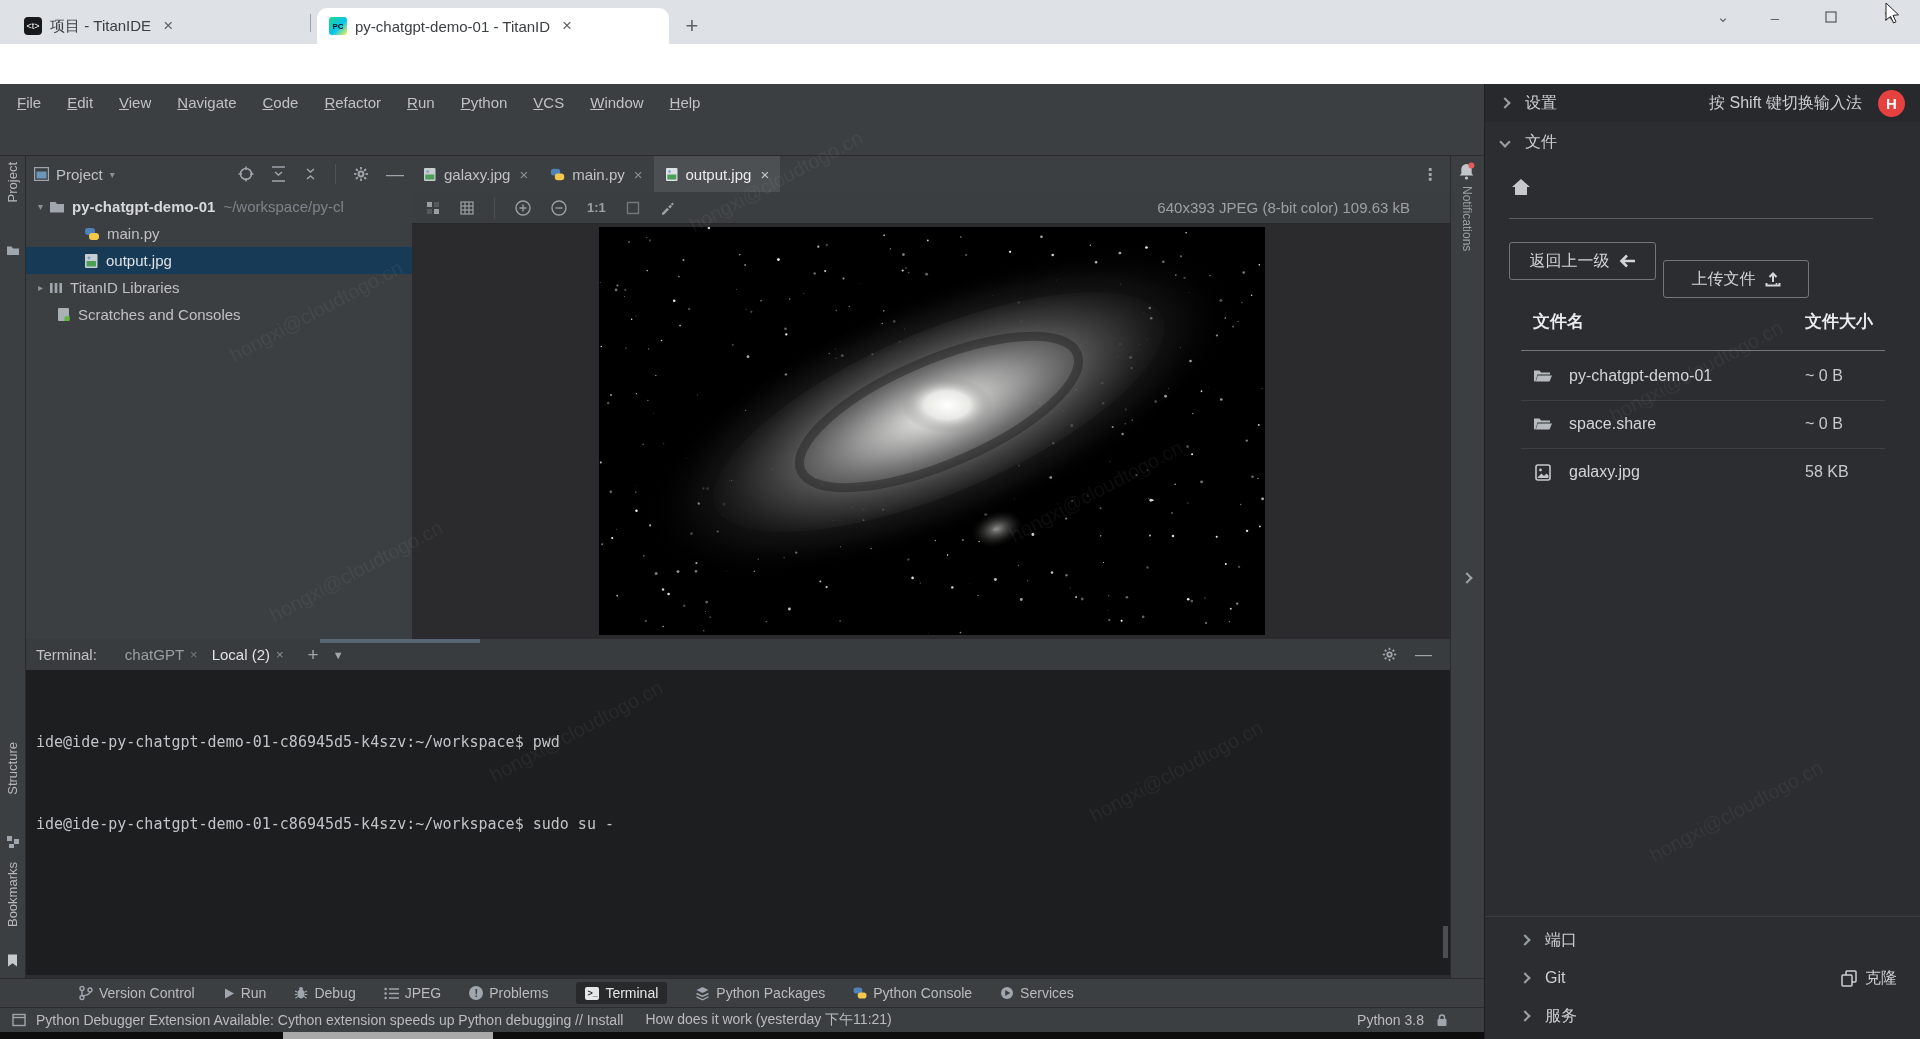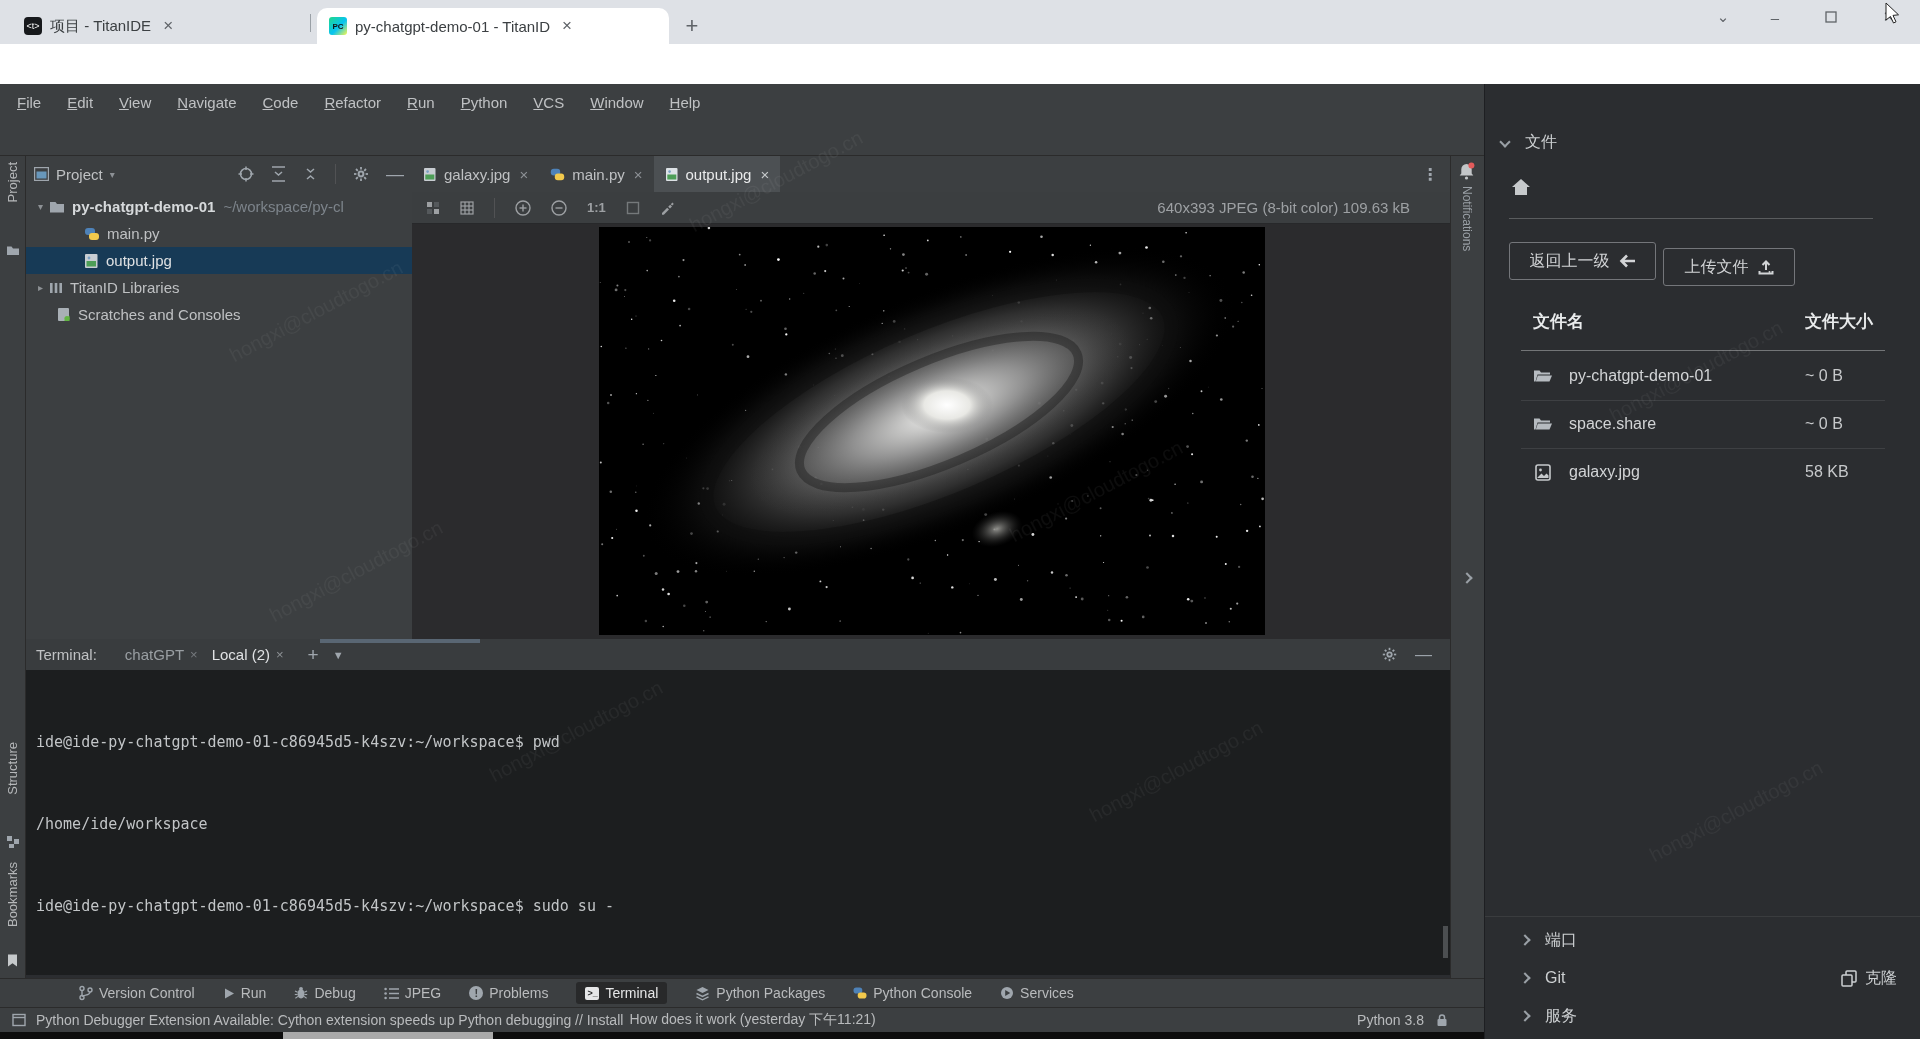--- a/index.html
+++ b/index.html
@@ -843,21 +843,20 @@
               <line x1="10.6" y1="4.4" x2="12.2" y2="2.8"></line>
             </g>
             <circle cx="7.5" cy="7.5" r="3.1" fill="#9fa6ad"></circle>
             <circle cx="7.5" cy="7.5" r="1.3" fill="#393c3e"></circle>
           </svg>
         <span style="color:#9fa6ad;font-size:17px">—</span>
       </div>
     </div>
     <div class="termbody">
       <div>ide@ide-py-chatgpt-demo-01-c86945d5-k4szv:~/workspace$ pwd</div>
-      <div>/home/ide/workspace</div>
       <div>ide@ide-py-chatgpt-demo-01-c86945d5-k4szv:~/workspace$ sudo su -</div>
       
       
       
       
       
       
       
       
     </div>
@@ -941,50 +940,56 @@
       <span>Services</span>
     </div>
   </div>
 
   <div class="r statbar">
     <svg style="margin-left:12px" width="14" height="14">
         <rect x="1" y="1.5" width="12" height="11" fill="none" stroke="#9fa6ad" stroke-width="1.4"></rect>
         <line x1="1" y1="4.5" x2="13" y2="4.5" stroke="#9fa6ad" stroke-width="1.4"></line>
       </svg>
     <span style="margin-left:10px">Python Debugger Extension Available: Cython extension speeds up Python debugging // Install</span>
-    <span style="margin-left:6px">How does it work (yesterday 下午11:21)</span>
+    <span style="margin-left:22px">How does it work (yesterday 下午11:21)</span>
     <div style="margin-left:auto;display:flex;align-items:center;gap:12px;padding-right:36px">
       <span>Python 3.8</span>
       <svg width="12" height="14">
           <rect x="1.5" y="6" width="9" height="7" rx="1" fill="#9fa6ad"></rect>
           <path d="M3.5 6 V4.5 a2.5 2.5 0 0 1 5 0 V6" fill="none" stroke="#9fa6ad" stroke-width="1.5"></path>
         </svg>
     </div>
   </div>
   <div class="r blackstrip"></div>
   <div class="r graybar"></div>
 
   <div class="r rpanel">
+    <div class="r flex" style="left:0;top:0;width:436px;height:38px;background:#27292c;padding:0 16px">
+      <span class="chev right"></span>
+      <span class="rph" style="margin-left:16px">设置</span>
+      <span style="margin-left:auto;margin-right:16px;font-size:16px;color:#cdd0d2">按 Shift 键切换输入法</span>
+      <span style="width:27px;height:27px;border-radius:50%;background:#e5413e;color:#fff;font-size:15px;font-weight:bold;display:flex;align-items:center;justify-content:center">H</span>
+    </div>
     <div class="r flex" style="left:0;top:38px;width:436px;height:40px;padding:0 16px">
       <span class="chev down"></span>
       <span class="rph" style="margin-left:16px">文件</span>
     </div>
 
     <svg class="r" style="left:26px;top:94px" width="20" height="18">
         <path d="M10 1 L1 9 h3 v8 h12 V9 h3 z" fill="#c6c9cb"></path>
       </svg>
     <div class="rpdivider" style="left:24px;top:134px;width:364px"></div>
 
     <div class="rpbtn" style="left:24px;top:158px;width:147px">
       <span>返回上一级</span>
       <svg width="17" height="14">
           <path d="M16 7 H2.5 M8 1.5 L2.5 7 L8 12.5" fill="none" stroke="#d2d4d6" stroke-width="2.6"></path>
         </svg>
     </div>
-    <div class="rpbtn" style="left:178px;top:164px;width:132px">
+    <div class="rpbtn" style="left:178px;top:176px;width:146px">
       <span>上传文件</span>
       <svg width="16" height="16">
           <path d="M8 11 V2.5 M4.5 6 L8 2.5 L11.5 6" fill="none" stroke="#d2d4d6" stroke-width="2"></path>
           <path d="M1.5 12 v2.5 h13 V12" fill="none" stroke="#d2d4d6" stroke-width="2"></path>
           <circle cx="11.5" cy="13" r="1" fill="#d2d4d6"></circle>
         </svg>
     </div>
 
     <div class="r" style="left:48px;top:226px;font-size:17px;font-weight:bold;color:#e9ebec">文件名</div>
     <div class="r" style="left:320px;top:226px;font-size:17px;font-weight:bold;color:#e9ebec">文件大小</div>

